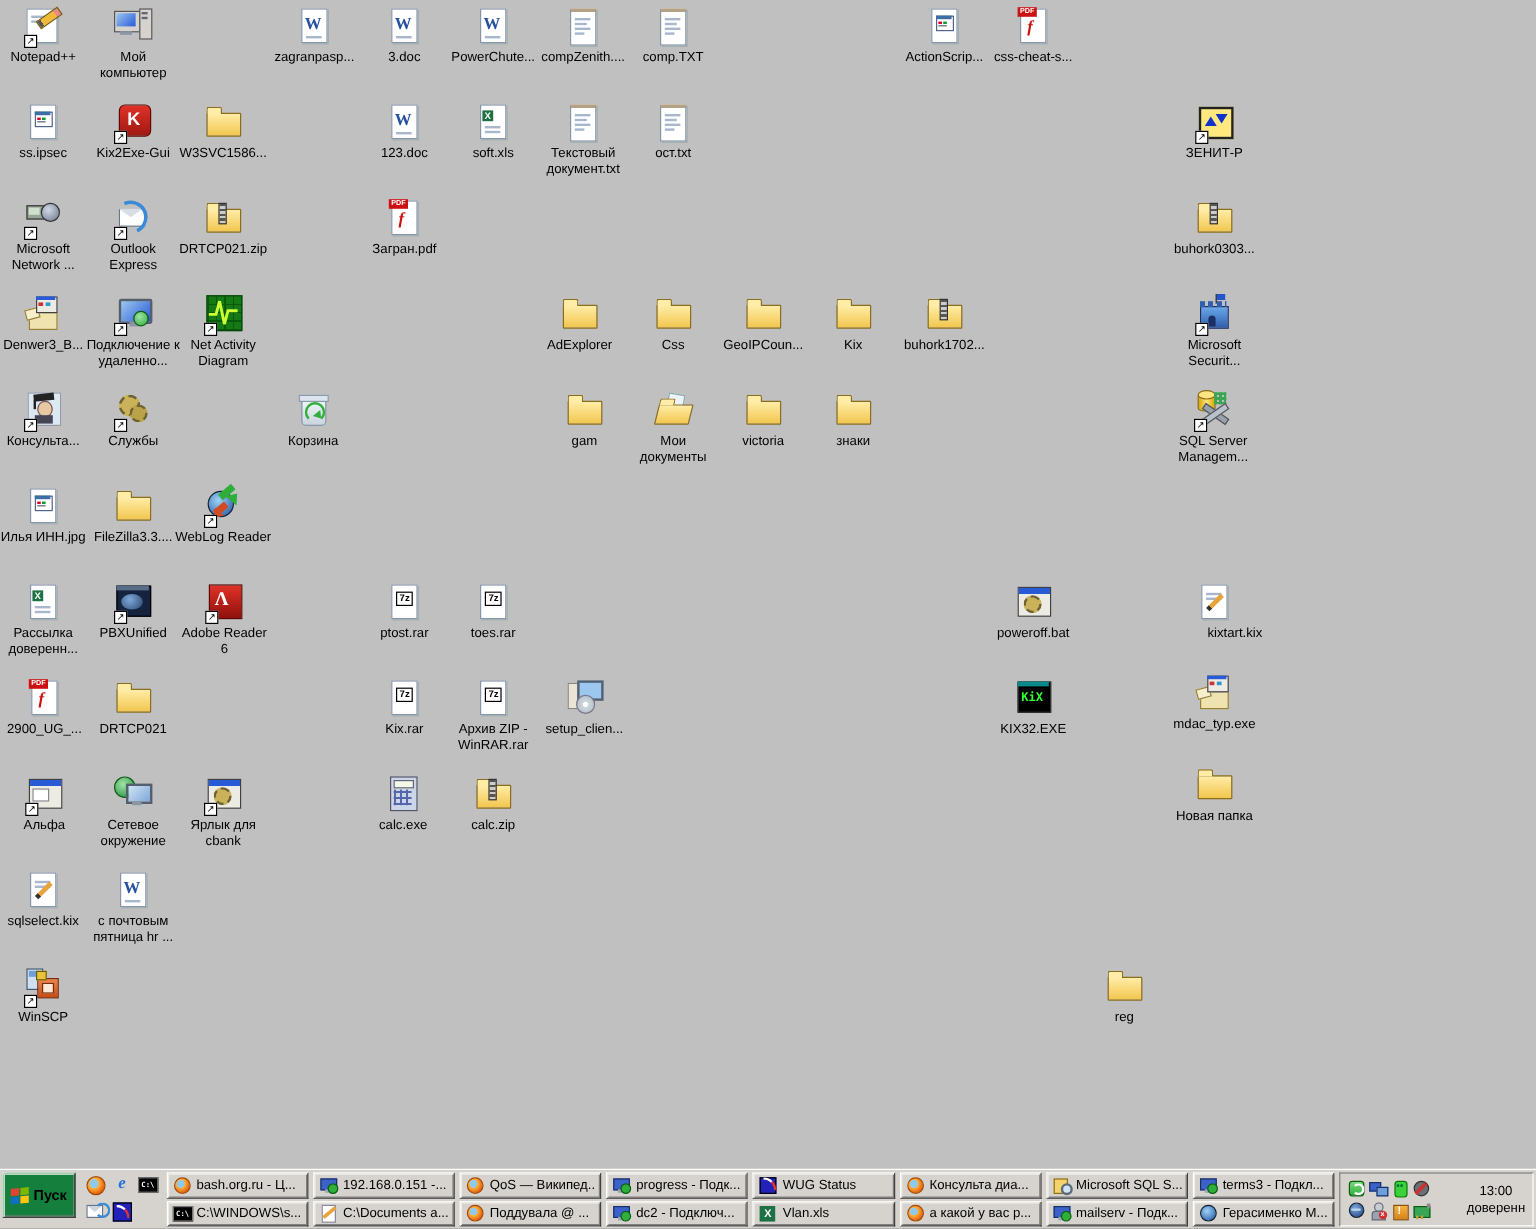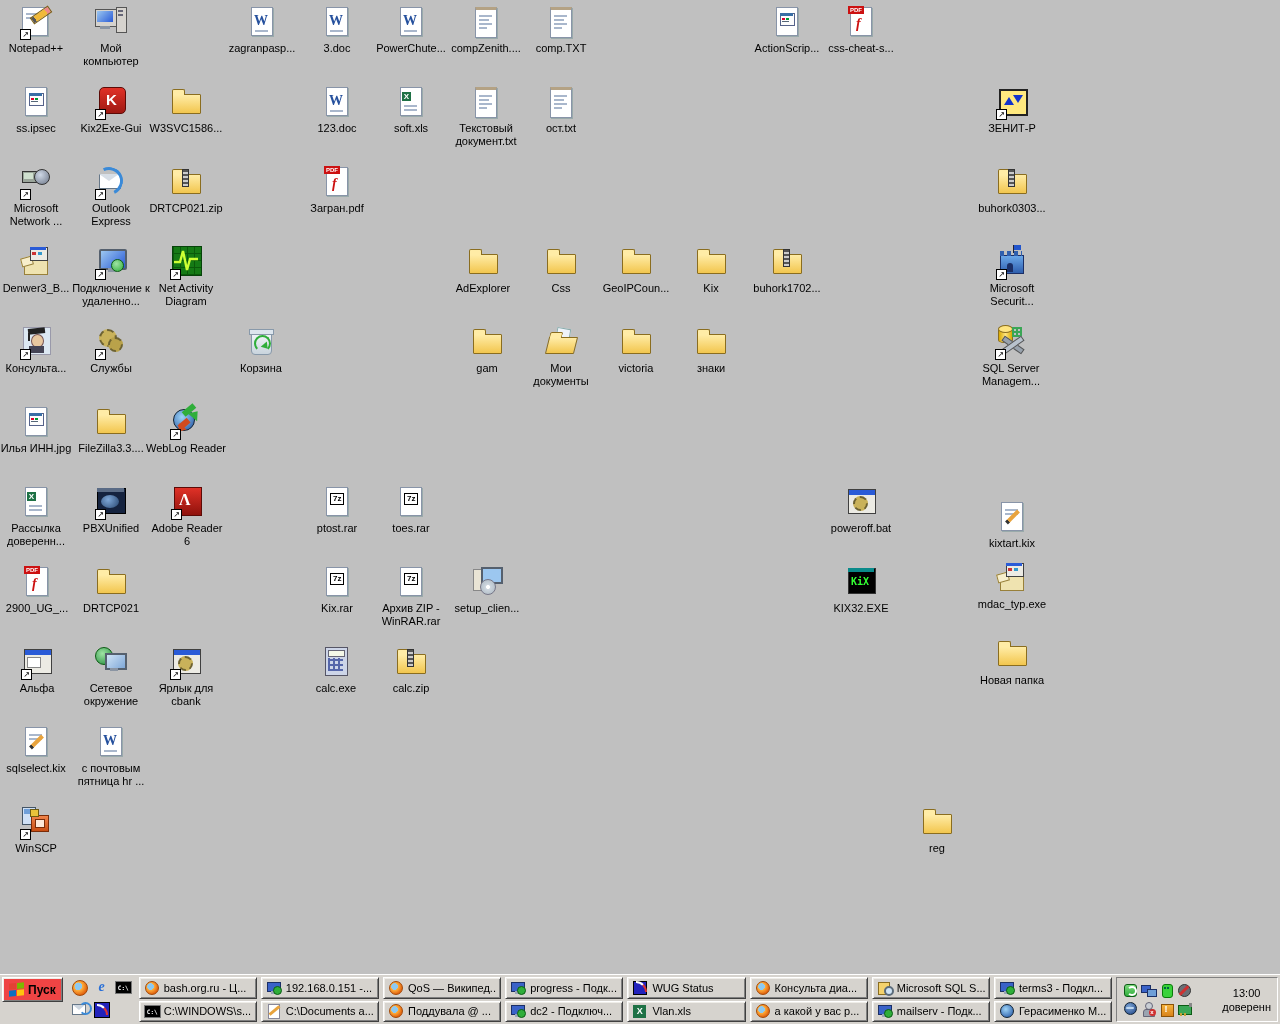--- a/index.html
+++ b/index.html
@@ -25,22 +25,22 @@
   .wapp{position:absolute;left:5px;top:4px;width:26px;height:23px;background:#ecebe4;border:1px solid #404040;}
   .wapp::before{content:"";position:absolute;left:0;top:0;width:100%;height:5px;background:#2a5bd7;}
   .mon{position:absolute;left:6px;top:4px;width:24px;height:17px;background:linear-gradient(135deg,#9cc7f0,#2a5bd7);
       border:2px solid #55606e;border-radius:2px;}
   .mon::after{content:"";position:absolute;left:7px;top:17px;width:8px;height:4px;background:#8b95a3;}
   .gear{position:absolute;width:14px;height:14px;border-radius:50%;background:#c9b25a;border:2px dashed #6d6231;}
   
   #taskbar{position:absolute;left:0;bottom:0;width:1280px;height:50px;background:#D6D3CE;
       border-top:1px solid #fff;box-sizing:border-box;display:flex;align-items:stretch;padding:2px 2px 2px 2px;gap:4px;}
   #tbleft{display:flex;gap:6px;}
-  #startbtn{height:25px;margin-top:0;display:flex;align-items:center;gap:4px;padding:0 6px;
-      background:#ef4444;border:1px solid;border-color:#fff #404040 #404040 #fff;
+  #startbtn{height:38px;margin-top:0;display:flex;align-items:center;gap:4px;padding:0 6px;
+      background:#15803d;border:1px solid;border-color:#fff #404040 #404040 #fff;
       box-shadow:inset 1px 1px 0 #efede8,inset -1px -1px 0 #808080;
       font:bold 12px "Liberation Sans",sans-serif;color:#000;}
   .wflag{display:grid;grid-template:6px 6px/7px 7px;gap:1px;transform:skewY(-6deg);}
   .wflag i{display:block;}
   #quicklaunch{display:grid;grid-template-rows:22px 22px;grid-template-columns:22px 22px 22px;align-items:center;justify-items:center;}
   .ql{width:18px;height:18px;position:relative;cursor:pointer;}
   #tbbtns{flex:1;display:flex;flex-direction:column;gap:2px;min-width:0;}
   .tbrow{display:flex;gap:4px;height:22px;}
   .tbtn{flex:1;max-width:123px;min-width:0;display:flex;align-items:center;gap:4px;padding:0 4px;
       background:#D6D3CE;border:1px solid;border-color:#fff #404040 #404040 #fff;
@@ -495,21 +495,21 @@
         </div>
         <div class="dlabel">toes.rar</div>
       </div>
       <div class="dicon" style="left: 821px; top: 485px;">
         <div class="gl">
           <span class="wapp"></span>
           <i style="position:absolute;left:10px;top:11px;width:11px;height:11px;border-radius:50%;background:#c9b25a;border:2px dashed #6d6231"></i>
         </div>
         <div class="dlabel">poweroff.bat</div>
       </div>
-      <div class="dicon" style="left: 972px; top: 500px;">
+      <div class="dicon" style="left: 972px; top: 485px; text-align: right;">
         <div class="gl">
           <span class="pp">
             <i class="lns" style="top:6px"></i>
             <i class="lns" style="top:10px"></i>
             <i style="left:2px;top:12px;width:17px;height:4px;background:linear-gradient(90deg,#333 0 3px,#e8a33d 3px);transform:rotate(-45deg)"></i>
           </span>
         </div>
         <div class="dlabel">kixtart.kix</div>
       </div>
       <div class="dicon" style="left: -3px; top: 565px;">

